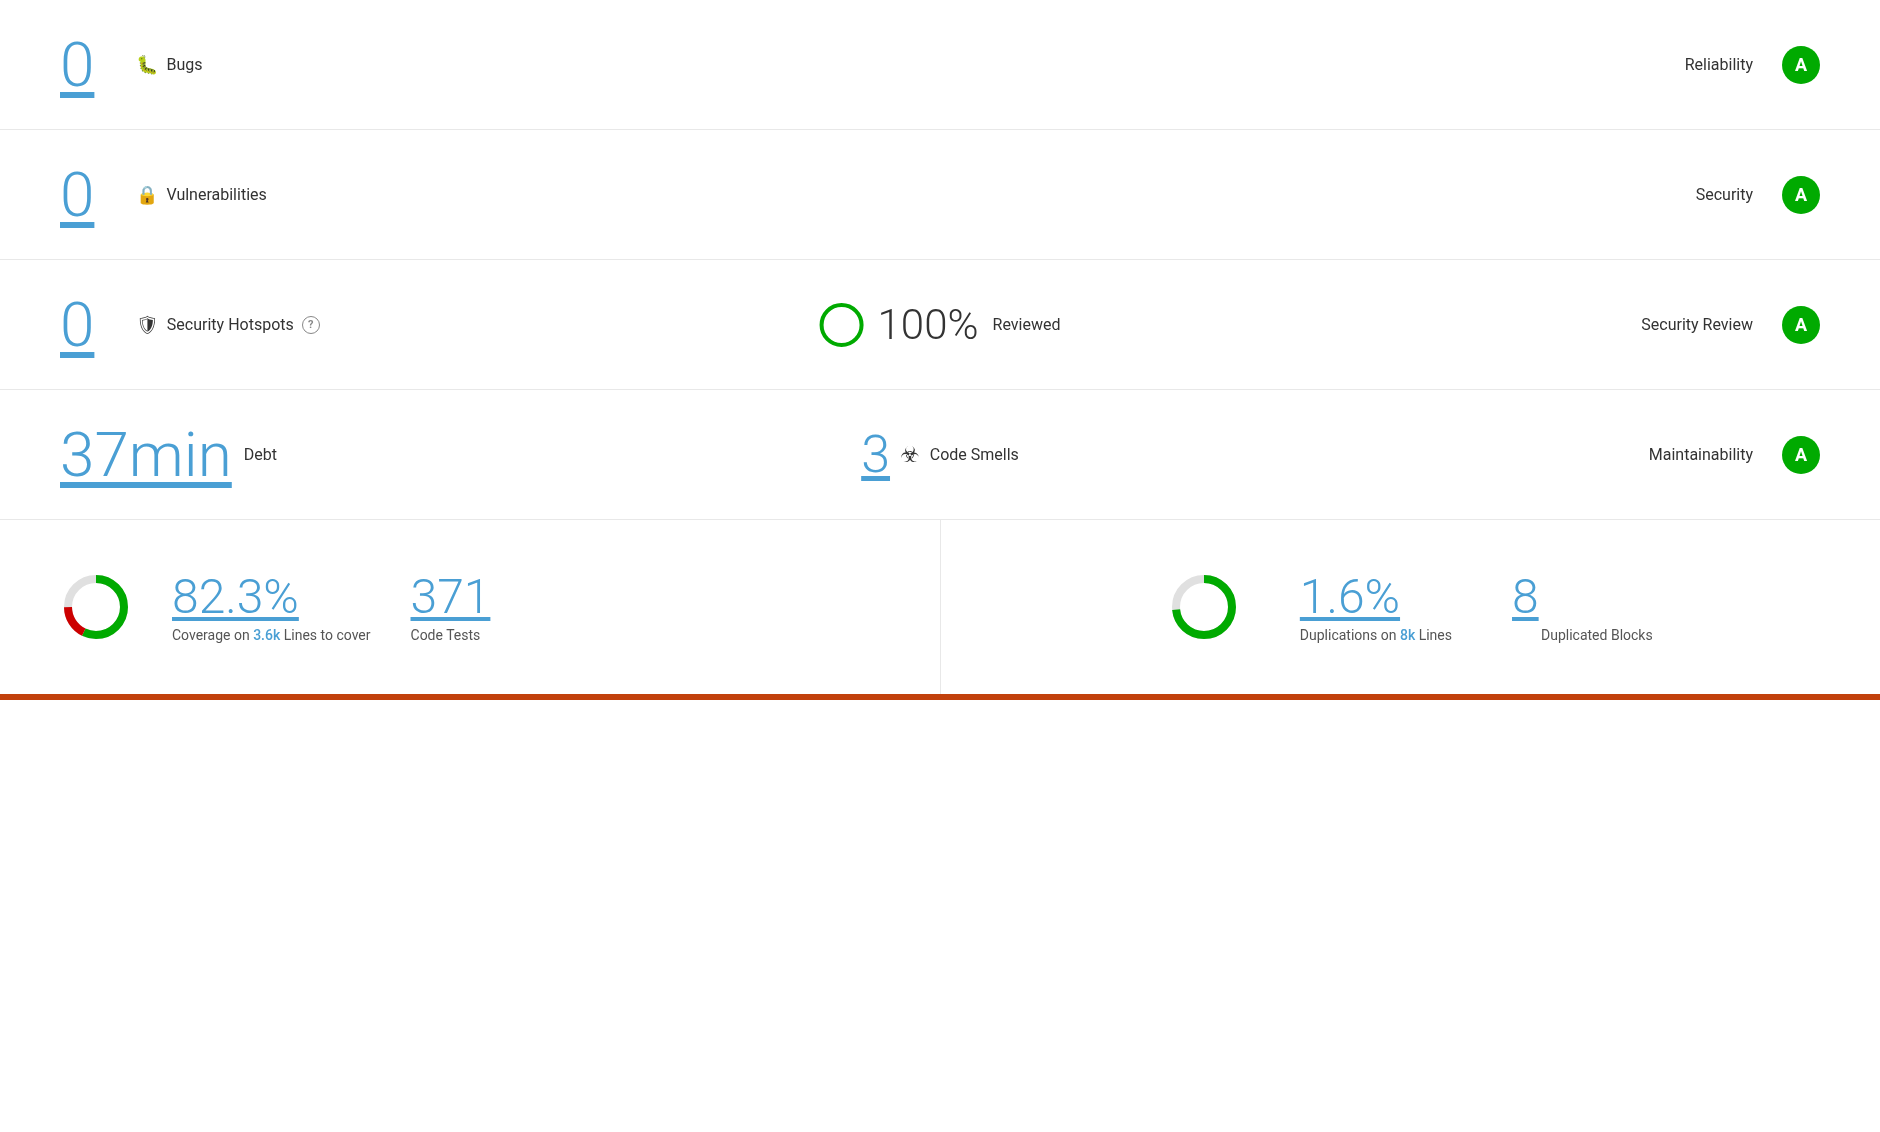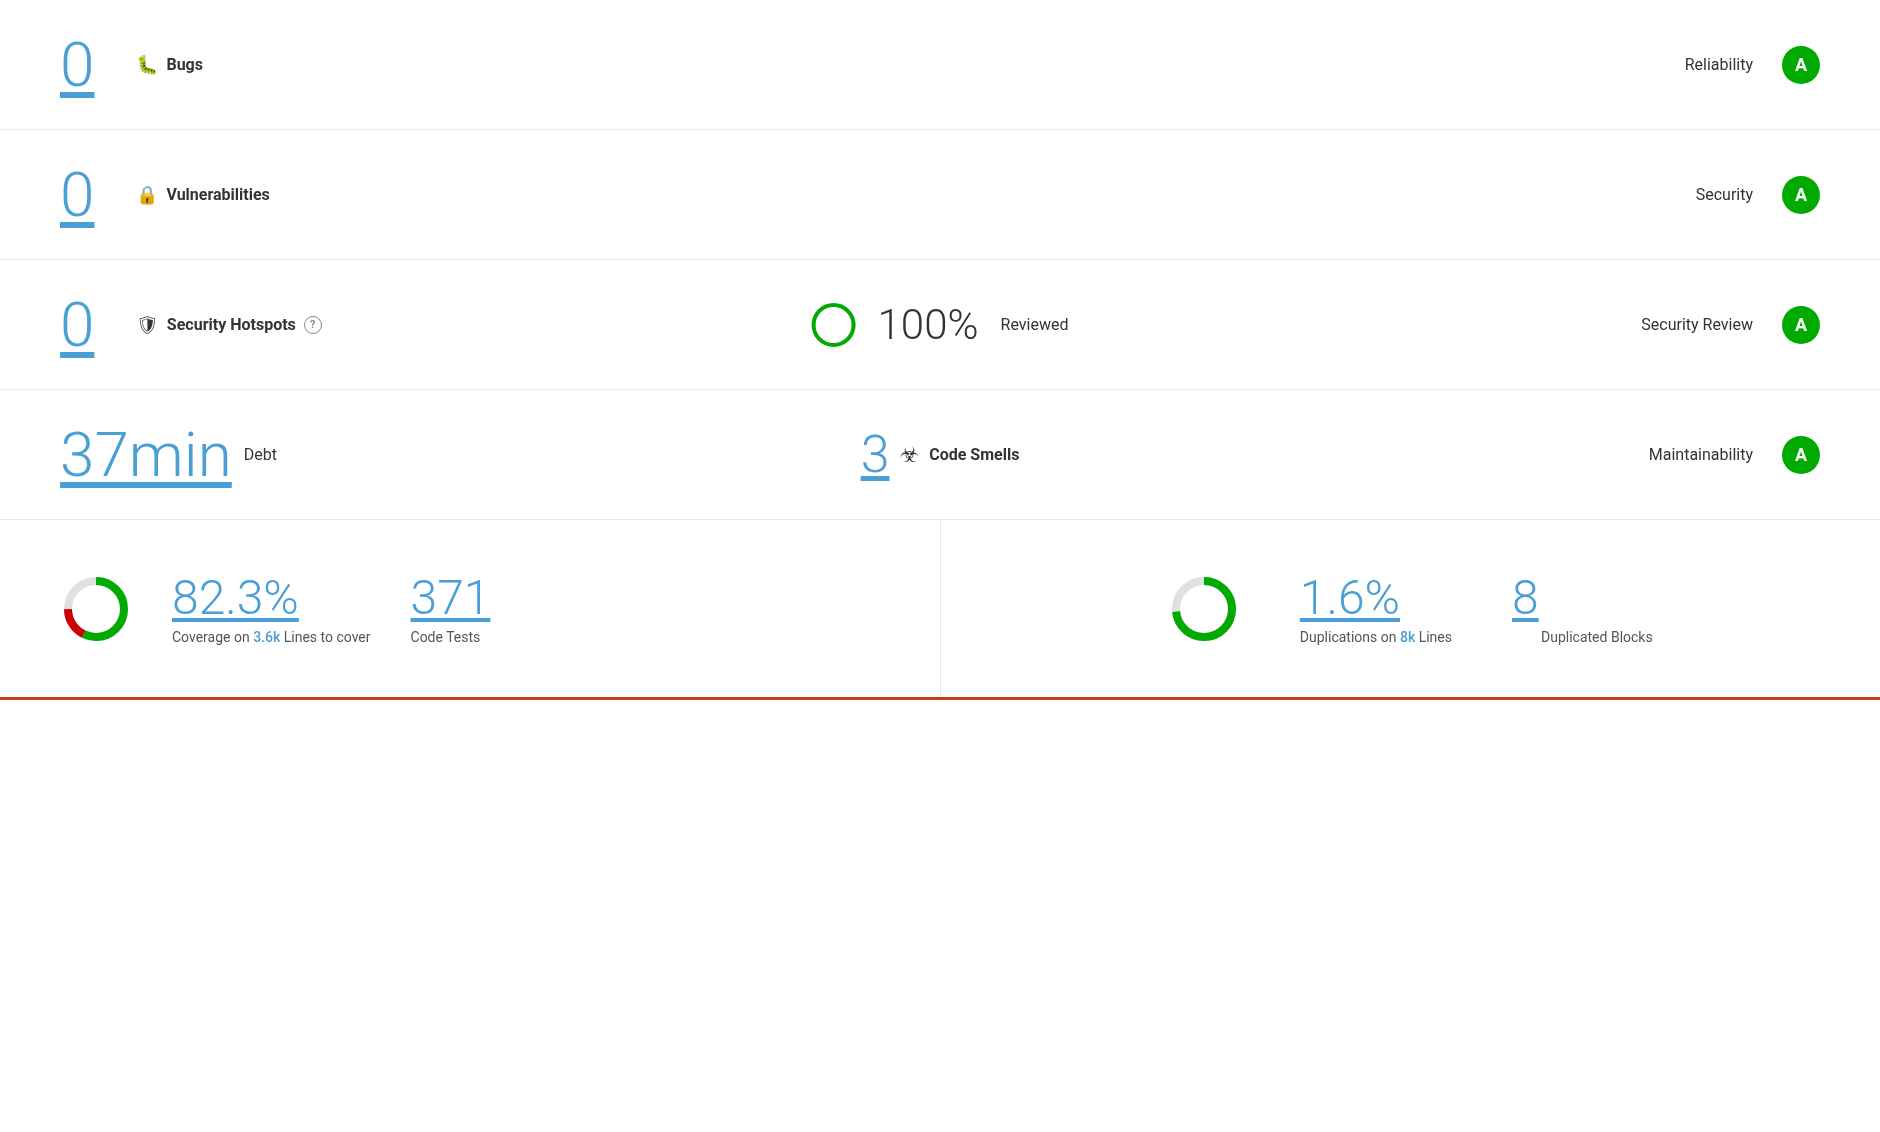--- a/index.html
+++ b/index.html
@@ -49,21 +49,21 @@
     }
 
     .metric-icon {
       font-size: 18px;
       color: #333;
     }
 
     .metric-label {
       font-size: 16px;
       color: #333;
-      font-weight: 700;
+      font-weight: 400;
     }
 
     .help-icon {
       width: 18px;
       height: 18px;
       border-radius: 50%;
       border: 1.5px solid #888;
       display: inline-flex;
       align-items: center;
       justify-content: center;
@@ -89,21 +89,21 @@
     .section-label {
       font-size: 16px;
       color: #333;
       font-weight: 400;
     }
 
     
     .hotspot-center {
       display: flex;
       align-items: center;
-      gap: 22px;
+      gap: 14px;
       margin: 0 auto;
       position: absolute;
       left: 50%;
       transform: translateX(-50%);
     }
 
     .metric-row.relative {
       position: relative;
     }
 
@@ -164,21 +164,21 @@
 
     .hazard-icon {
       font-size: 22px;
       color: #333;
     }
 
     
     .bottom-row {
       display: flex;
       min-height: 180px;
-      border-bottom: 3px solid #c2410c;
+      border-bottom: 6px solid #c2410c;
     }
 
     .bottom-left {
       flex: 1;
       display: flex;
       align-items: center;
       padding: 28px 60px;
       border-right: 1px solid #e8e8e8;
       gap: 40px;
     }

